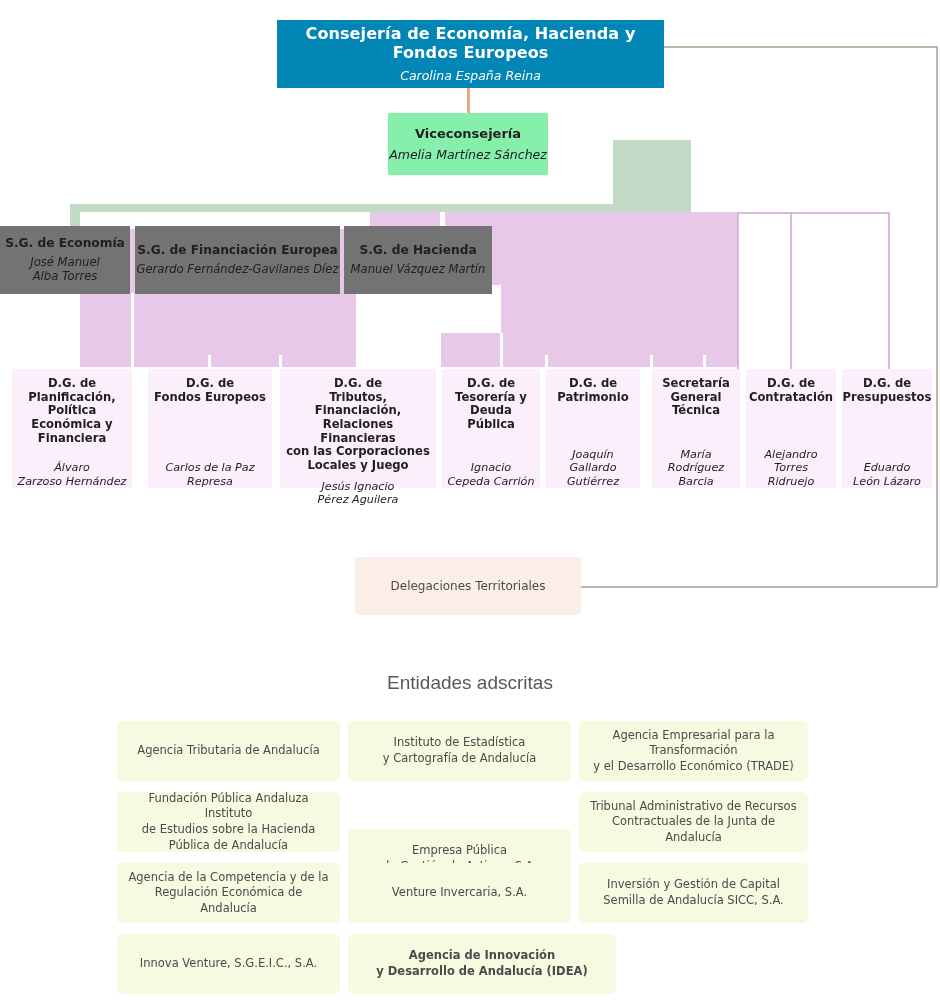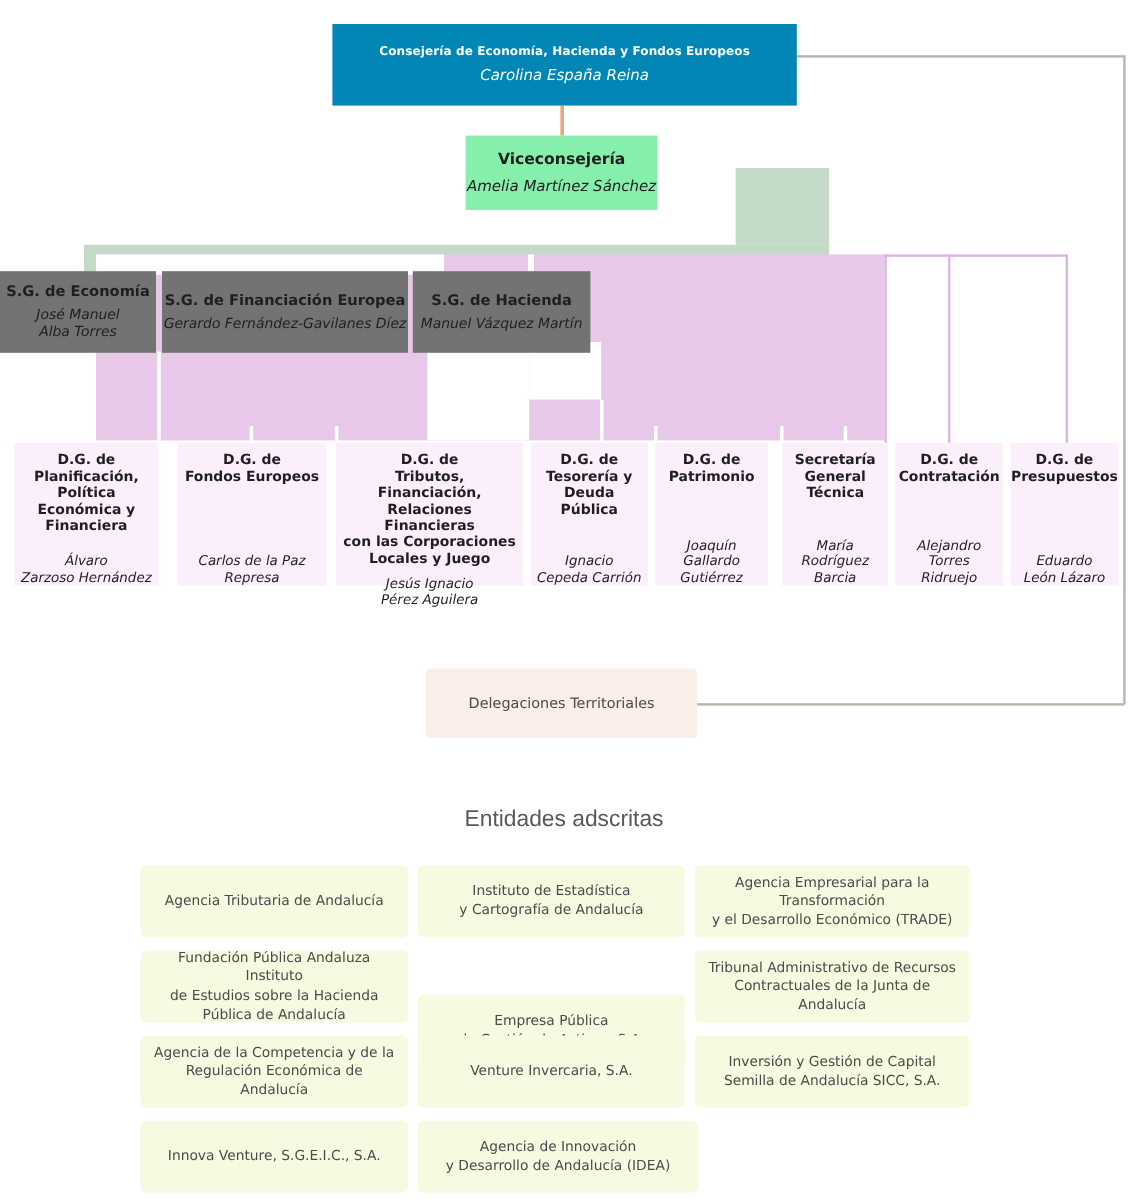--- a/index.html
+++ b/index.html
@@ -52,21 +52,21 @@
   .box .person {
     font-style: italic;
     line-height: 1.2;
   }
 
   
   .box-consejeria {
     background: #0286b6;
     color: #ffffff;
   }
-  .box-consejeria .title { font-size: 10px; letter-spacing: .1px; }
+  .box-consejeria .title { font-size: 16px; letter-spacing: .1px; }
   .box-consejeria .person { font-size: 12.5px; margin-top: 5px; }
 
   
   .box-vice {
     background: #86efac;
     color: #1f1f1f;
   }
   .box-vice .title { font-size: 13px; }
   .box-vice .person { font-size: 12.5px; margin-top: 6px; }
 
@@ -233,15 +233,15 @@
 
   <div class="abs box-entidad" style="left:117px; top:792px; width:223px; height:60px;">Fundación Pública Andaluza Instituto<br>de Estudios sobre la Hacienda<br>Pública de Andalucía</div>
   <div class="abs box-entidad" style="left:348px; top:792px; width:223px; height:60px;margin-top:37px;">Empresa Pública<br>de Gestión de Activos, S.A.</div>
   <div class="abs box-entidad" style="left:579px; top:792px; width:229px; height:60px;">Tribunal Administrativo de Recursos<br>Contractuales de la Junta de Andalucía</div>
 
   <div class="abs box-entidad" style="left:117px; top:863px; width:223px; height:60px;">Agencia de la Competencia y de la<br>Regulación Económica de Andalucía</div>
   <div class="abs box-entidad" style="left:348px; top:863px; width:223px; height:60px;">Venture Invercaria, S.A.</div>
   <div class="abs box-entidad" style="left:579px; top:863px; width:229px; height:60px;">Inversión y Gestión de Capital<br>Semilla de Andalucía SICC, S.A.</div>
 
   <div class="abs box-entidad" style="left:117px; top:934px; width:223px; height:60px;">Innova Venture, S.G.E.I.C., S.A.</div>
-  <div class="abs box-entidad" style="left:348px; top:934px; width:234px; height:60px;">Agencia de Innovación<br>y Desarrollo de Andalucía (IDEA)</div>
+  <div class="abs box-entidad" style="left:348px; top:934px; width:268px; height:60px;font-weight:bold;">Agencia de Innovación<br>y Desarrollo de Andalucía (IDEA)</div>
 
 </div>
 
 </body></html>

